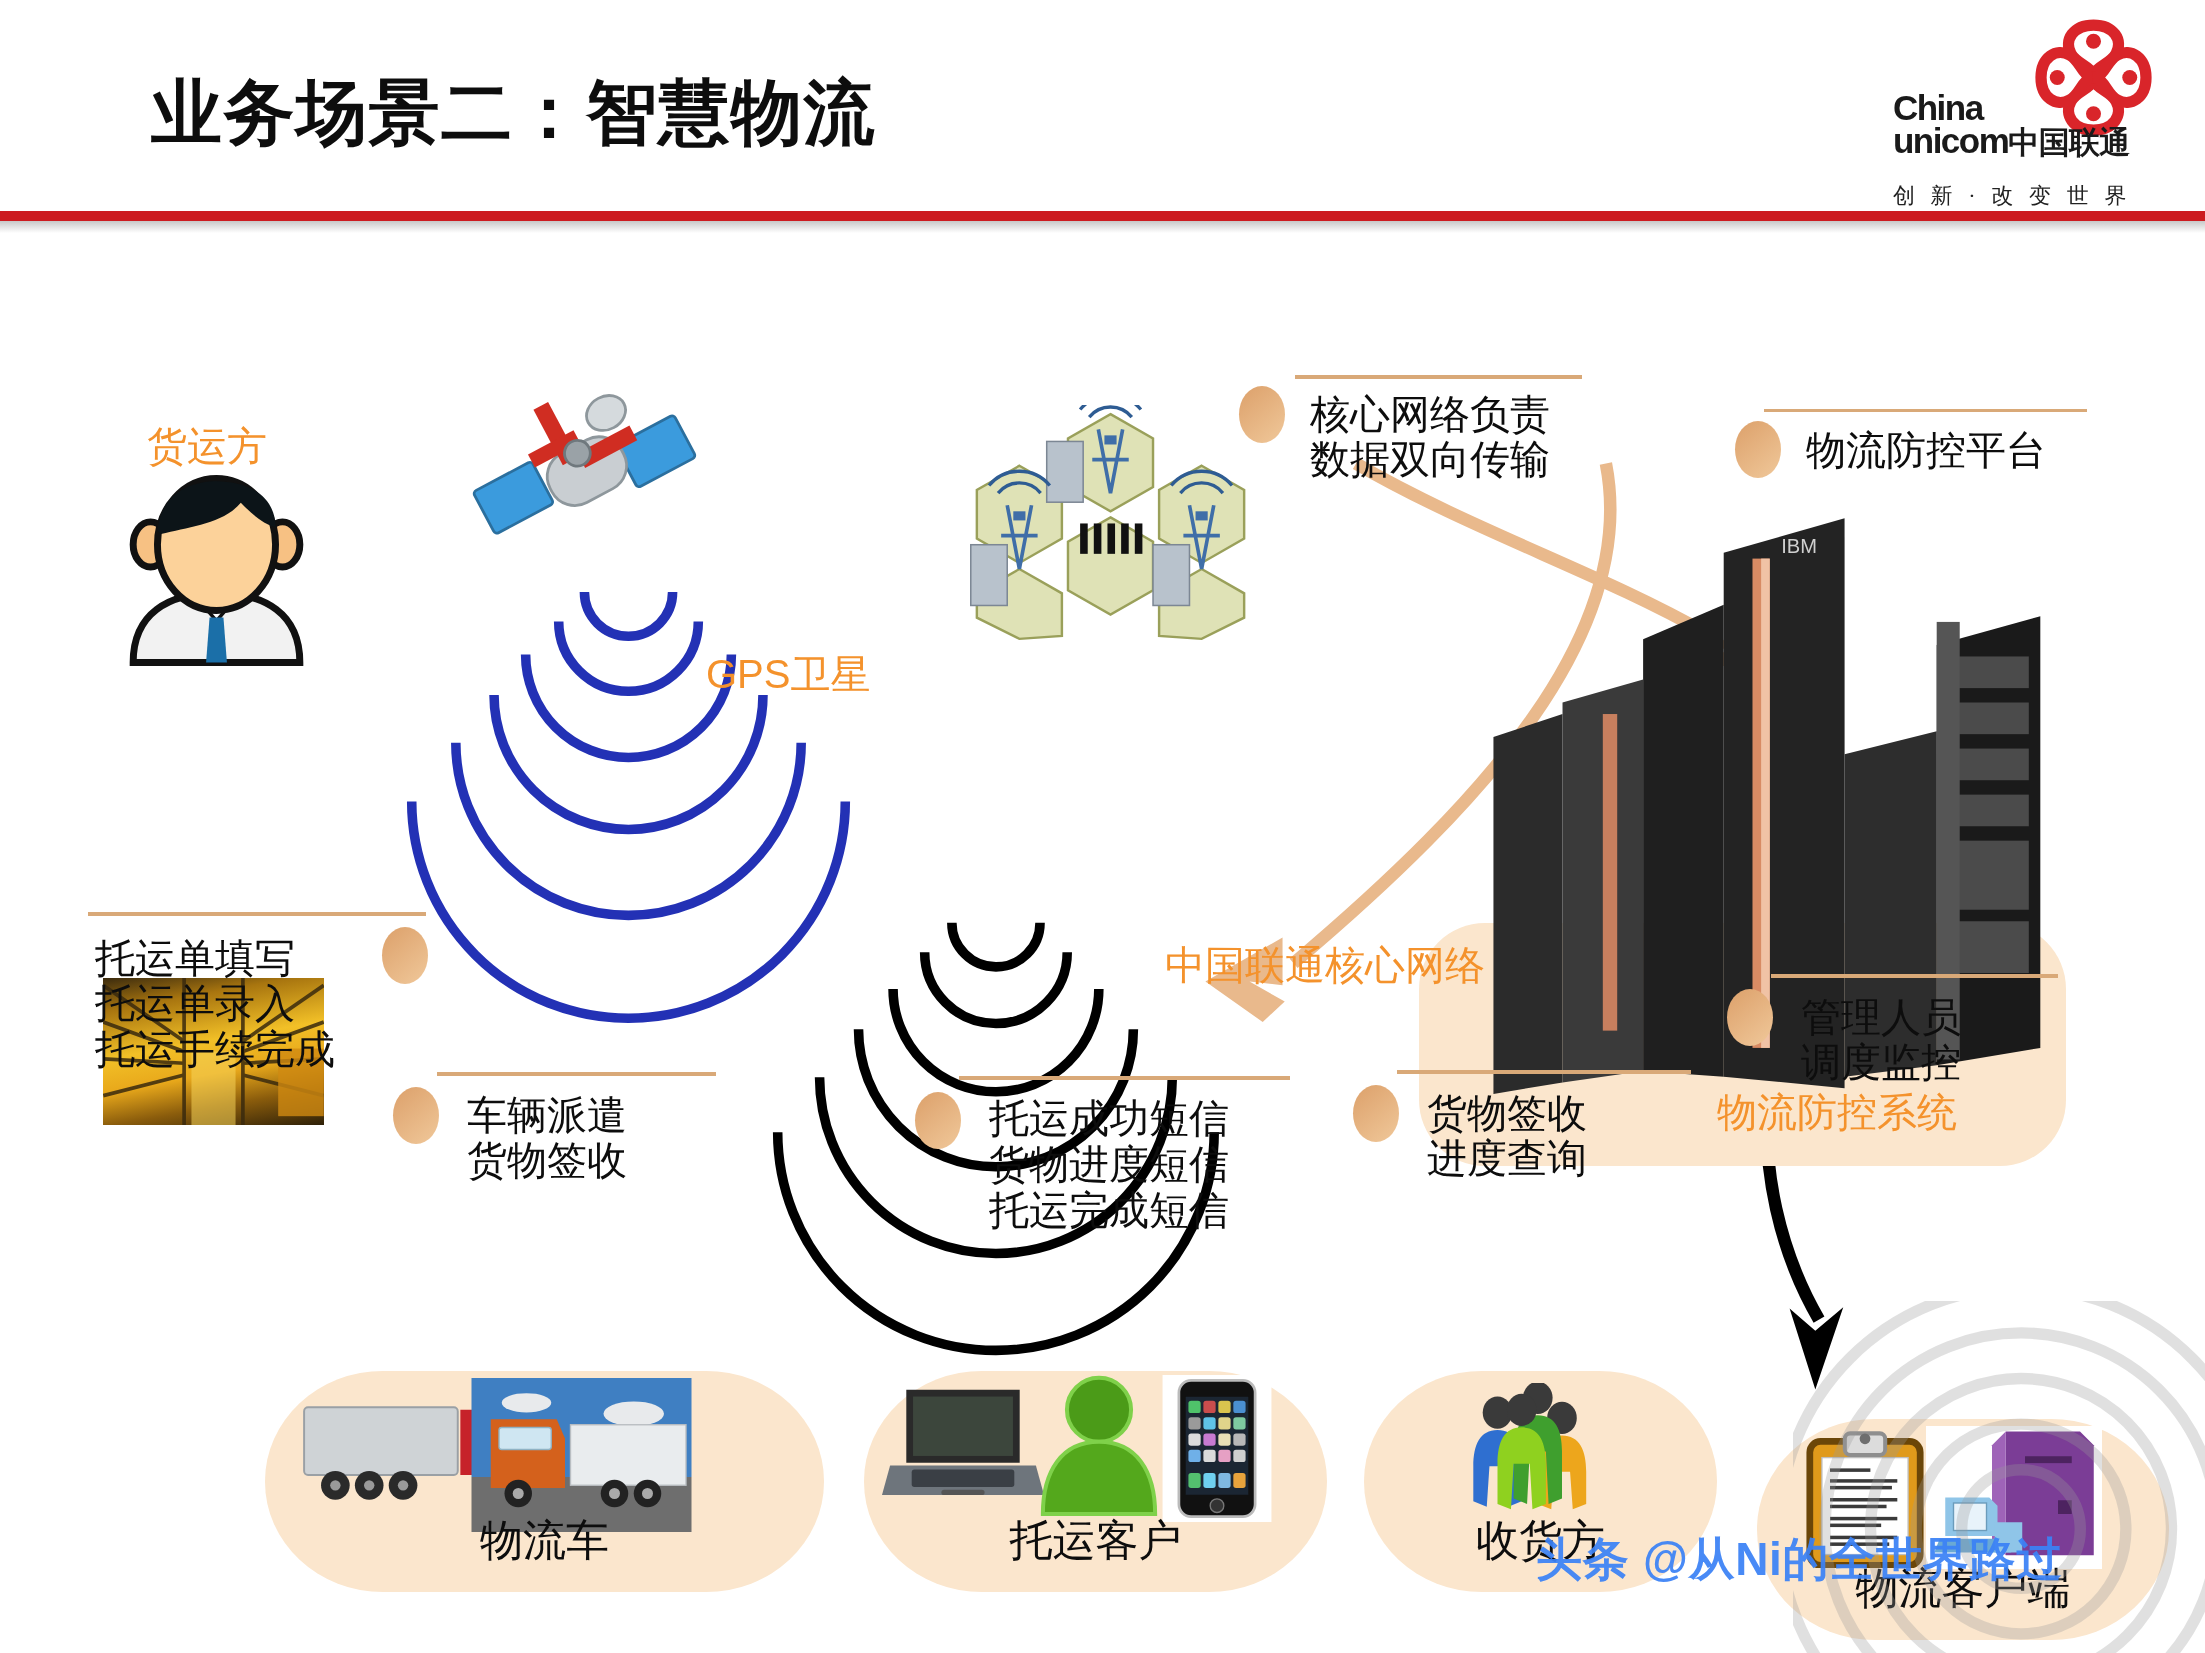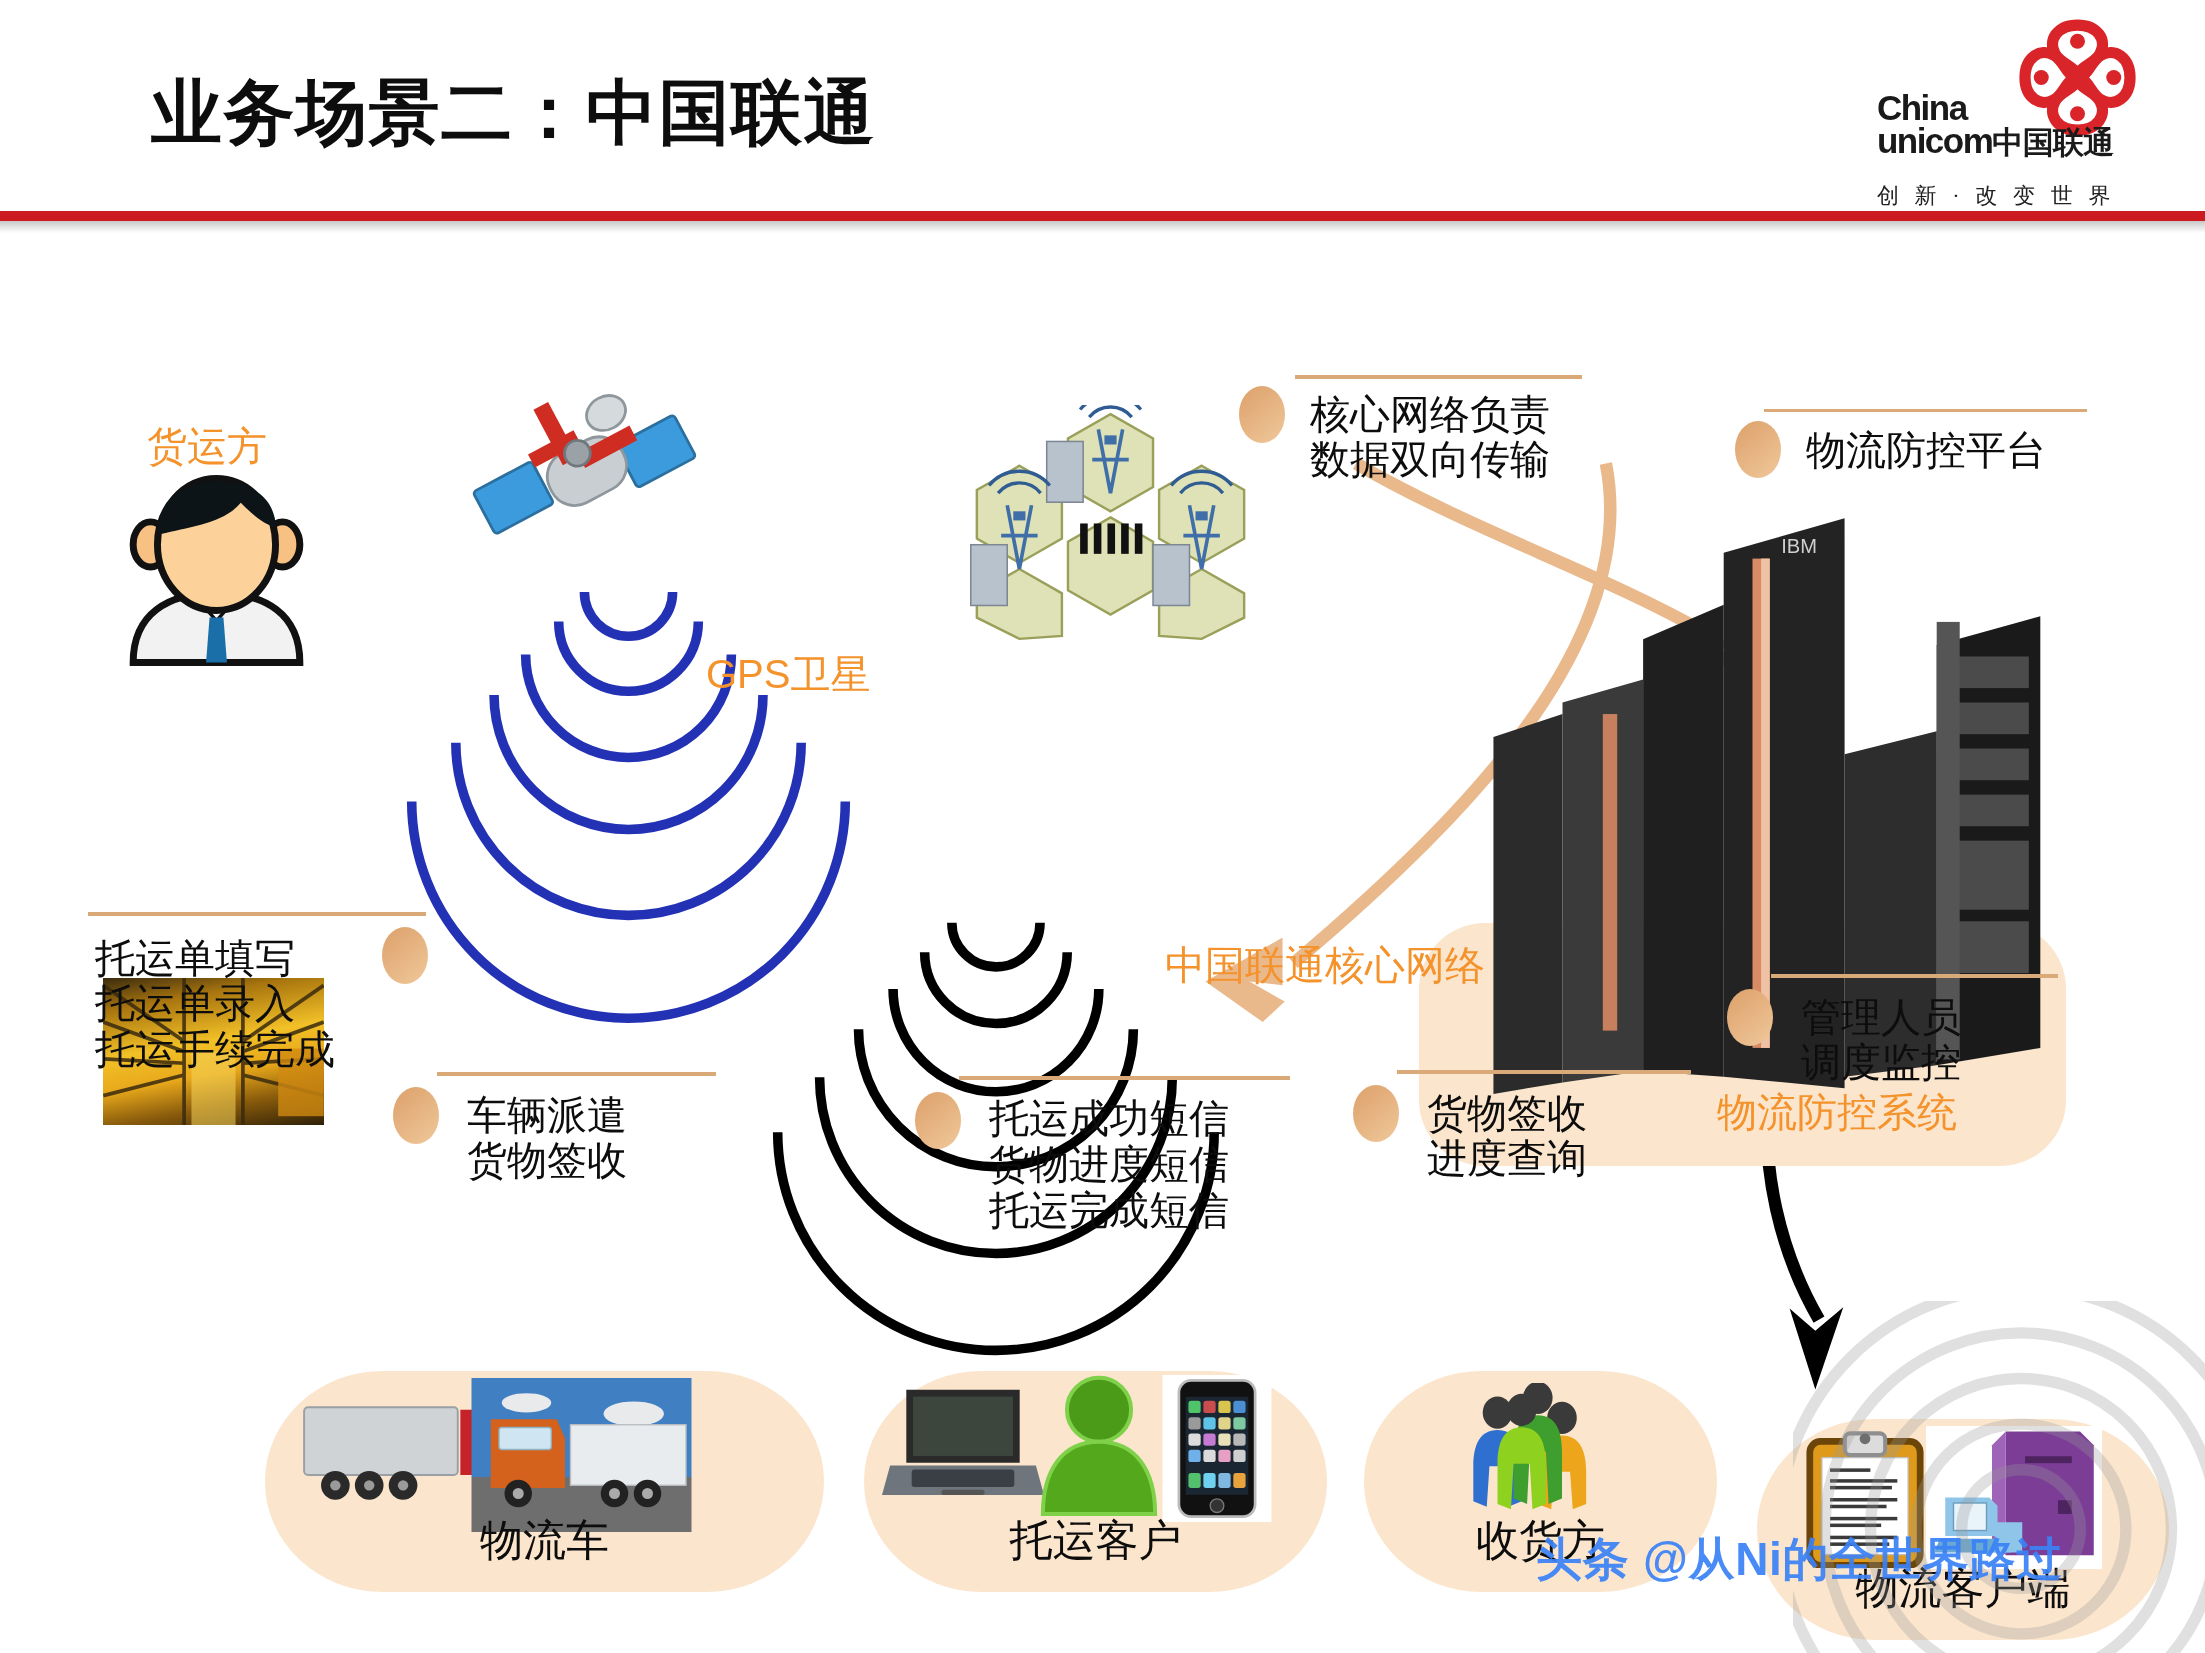--- a/index.html
+++ b/index.html
@@ -8,21 +8,21 @@
 
   
   #header{position:absolute;left:0;top:0;width:2205px;height:221px;}
   #page-title{position:absolute;left:151px;top:66px;font-size:71px;font-weight:bold;
       color:#0d0d0d;letter-spacing:1.5px;white-space:nowrap;}
   #header-rule{position:absolute;left:0;top:211px;width:2205px;height:10.3px;background:#cc1b20;}
   #header-rule-shadow{position:absolute;left:0;top:221px;width:2205px;height:11.8px;
       background:linear-gradient(to bottom,#c8c8c8,#ffffff);}
 
   
-  #logo{position:absolute;right:25px;top:10.3px;width:309px;height:213px;}
+  #logo{position:absolute;right:9px;top:10.3px;width:309px;height:213px;}
   #logo-knot{position:absolute;left:144px;top:4.4px;width:125px;height:125px;}
   #logo-words{position:absolute;left:5.9px;top:82px;width:294px;}
   .logo-line1{font-size:35px;font-weight:bold;color:#1a1a1a;line-height:0.92;letter-spacing:-1.5px;}
   .logo-line2{font-size:35px;font-weight:bold;color:#1a1a1a;line-height:0.95;letter-spacing:-1.5px;}
   .logo-cn{font-size:31px;font-weight:bold;color:#1a1a1a;letter-spacing:-0.7px;}
   #logo-tag{position:absolute;left:5.9px;top:171px;font-size:22px;color:#222;letter-spacing:5.1px;
       font-family:"Liberation Serif","DejaVu Serif",serif;white-space:nowrap;}
 
   
   #stage{position:absolute;left:0;top:221px;width:2205px;height:1433px;}
@@ -48,21 +48,21 @@
   svg.ovl{position:absolute;left:0;top:0;width:2205px;height:1433px;overflow:visible;}
 
   #watermark{position:absolute;left:1536px;top:1529px;font-size:46px;font-weight:bold;
       color:#3b82f6;white-space:nowrap;letter-spacing:0.7px;opacity:.93;}
   #wm-rings{position:absolute;right:-44px;bottom:-103px;width:456px;height:456px;opacity:.30;}
 </style>
 </head>
 <body>
 
 <div id="header">
-  <div id="page-title">业务场景二：中国联通</div>
+  <div id="page-title">业务场景二：智慧物流</div>
   <div id="header-rule"></div>
   <div id="header-rule-shadow"></div>
 
   <div id="logo">
     <svg id="logo-knot" viewBox="0 0 100 100">
       <g fill="none" stroke="#d9252a" stroke-width="9" stroke-linecap="round">
         <path d="M50 8 C34 8 26 20 32 31 C37 40 48 40 50 50 C52 40 63 40 68 31 C74 20 66 8 50 8 Z"></path>
         <path d="M50 92 C34 92 26 80 32 69 C37 60 48 60 50 50 C52 60 63 60 68 69 C74 80 66 92 50 92 Z"></path>
         <path d="M8 50 C8 34 20 26 31 32 C40 37 40 48 50 50 C40 52 40 63 31 68 C20 74 8 66 8 50 Z"></path>
         <path d="M92 50 C92 34 80 26 69 32 C60 37 60 48 50 50 C60 52 60 63 69 68 C80 74 92 66 92 50 Z"></path>

